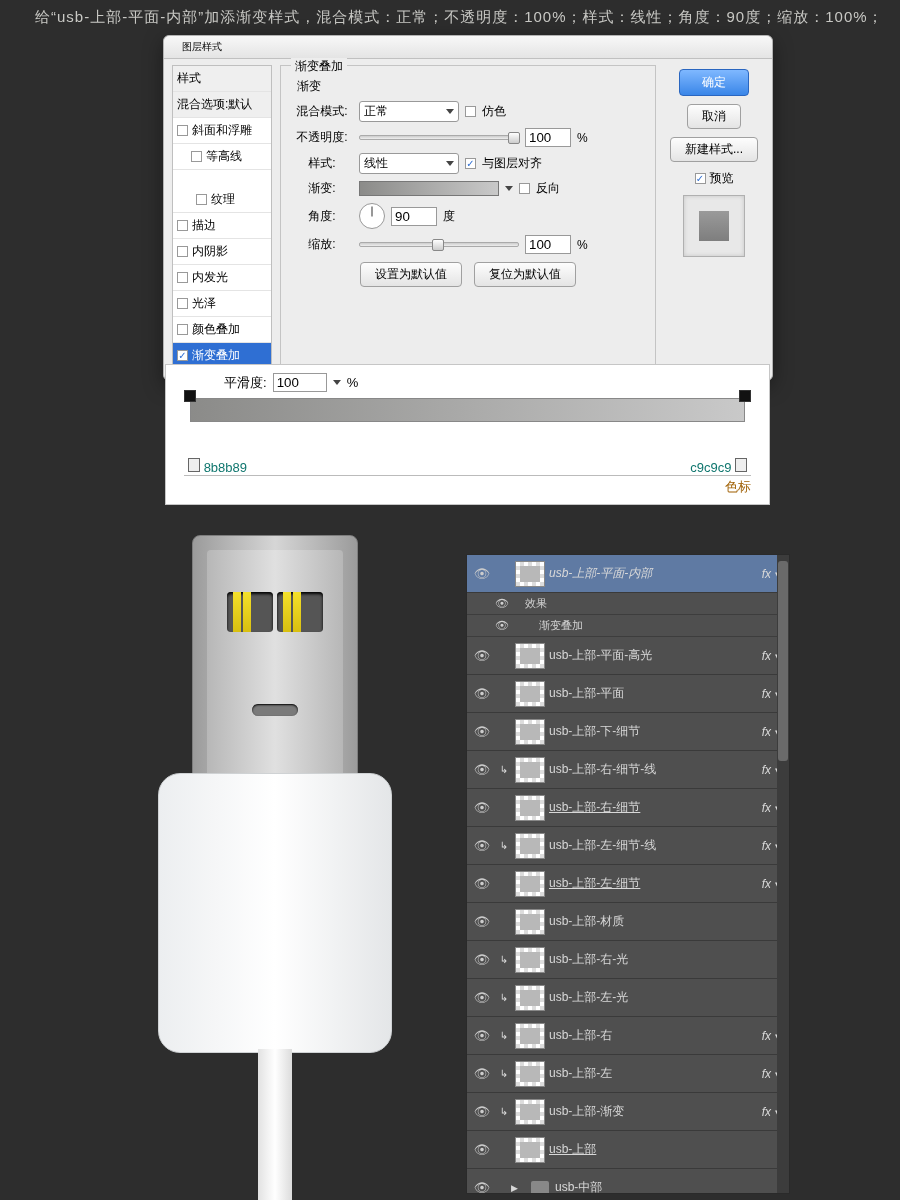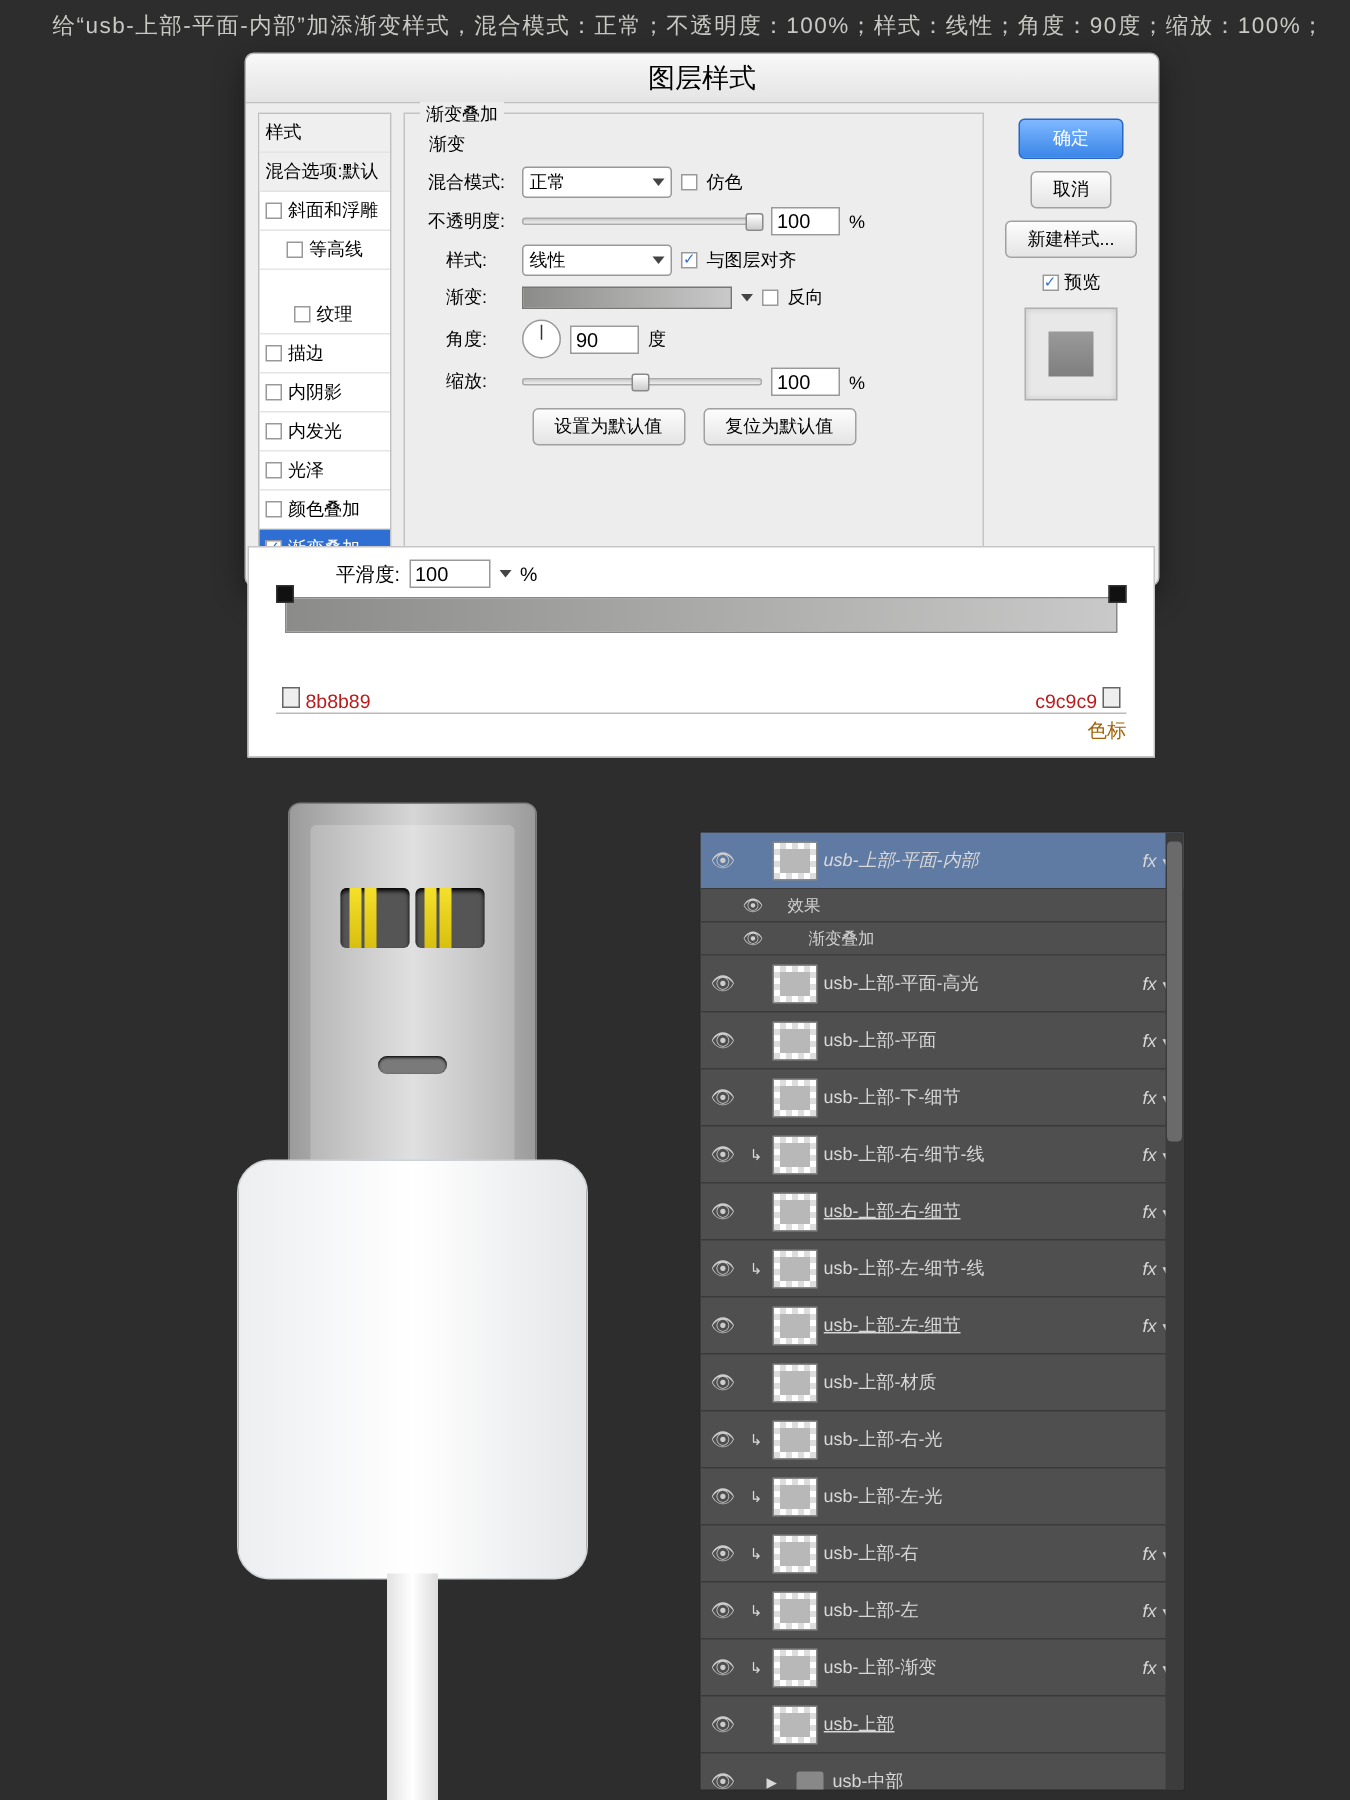--- a/index.html
+++ b/index.html
@@ -3,24 +3,24 @@
 <meta charset="utf-8">
 <style>
 * { margin:0; padding:0; box-sizing:border-box; font-family: "Microsoft YaHei","SimSun",sans-serif; }
 body { background:#2d2d2d; width:900px; height:1200px; overflow:hidden; position:relative; }
 
 
 .caption { position:absolute; left:35px; top:8px; color:#c8c8c4; font-size:15px; letter-spacing:1px; }
 
 
 .dialog { position:absolute; left:163px; top:35px; width:610px; background:#ededed; border:1px solid #b3b3b3; border-radius:6px; box-shadow:0 6px 20px rgba(0,0,0,.4); }
-.dlg-title { text-align:center; font-size:18px; padding:4px 0; background:linear-gradient(#f8f8f8,#e4e4e4); border-bottom:1px solid #c0c0c0; border-radius:6px 6px 0 0;}
+.dlg-title { text-align:left; font-size:10px; padding:4px 18px; background:linear-gradient(#f8f8f8,#e4e4e4); border-bottom:1px solid #c0c0c0; border-radius:6px 6px 0 0;}
 .dlg-body { display:flex; padding:6px 8px 10px 8px; }
 
-.style-list { width:89px; background:#fff; font-size:12px; border:1px solid #bfbfbf; }
+.style-list { width:100px; background:#fff; font-size:12px; border:1px solid #bfbfbf; }
 .style-list div { padding:4px 4px; border-bottom:1px solid #e4e4e4; display:flex; align-items:center; gap:4px;}
 .style-list .hdr { background:#efefef; font-weight:normal; }
 .style-list .sel { background:#2f6fd3; color:#fff; }
 .chk { width:11px; height:11px; border:1px solid #999; display:inline-block; background:#fff;}
 .chk.on::after{content:"✓"; font-size:10px; line-height:9px; color:#2f6fd3; display:block; text-align:center;}
 
 .panel { flex:1; margin:0 8px; border:1px solid #c4c4c4; padding:8px 10px; font-size:12px; position:relative;}
 .panel-title { position:absolute; top:-8px; left:10px; background:#ededed; padding:0 4px; font-size:12px;}
 .sub-title { margin:4px 0 2px 6px; }
 .row { display:flex; align-items:center; margin:6px 0; gap:6px;}
@@ -43,21 +43,21 @@
 .swatch div{width:30px;height:30px;background:linear-gradient(#9a9a9a,#7e7e7e);}
 
 
 .grad-edit{position:absolute;left:165px;top:364px;width:605px;background:#fff;border:1px solid #c6c6c6;padding:8px 18px 8px 18px;font-size:13px;}
 .grad-edit .top{display:flex;align-items:center;gap:6px;margin-left:40px;margin-bottom:6px;}
 .grad-edit .bar-wrap{position:relative;height:40px;margin:6px 0 4px 0;}
 .grad-edit .bar{height:24px;border:1px solid #888;background:linear-gradient(to right,#8b8b89,#c9c9c9);margin:0 6px;}
 .stop-top{position:absolute;top:-8px;width:12px;height:12px;border:1px solid #333;background:#111;}
 .stop-top.l{left:0;} .stop-top.r{right:0;}
 .can{width:12px;height:14px;border:1px solid #666;background:#eee;display:inline-block;}
-.hexl{color:#b91c1c;font-size:13px;}
+.hexl{color:#0f766e;font-size:13px;}
 .grad-edit .hexrow{display:flex;justify-content:space-between;align-items:center;margin:20px 4px 0 4px;}
 .grad-edit .sebiao{border-top:1px solid #bbb;margin-top:0;padding-top:2px;padding-left:12px;color:#a16207;text-align:right;}
 
 
 .usb{position:absolute;left:150px;top:535px;width:250px;height:640px;pointer-events:none;}
 .metal{position:absolute;left:42px;top:0;width:166px;height:250px;background:linear-gradient(to right,#9b9b9b,#d6d6d6 50%,#9b9b9b);border-radius:8px 8px 0 0;border:1px solid #7d7d7d;}
 .face{position:absolute;left:14px;top:14px;right:14px;bottom:0;background:linear-gradient(to right,#b7b7b7,#e0e0e0 50%,#b7b7b7);border-radius:4px 4px 0 0;}
 .hole{position:absolute;top:42px;width:46px;height:40px;background:#555;border-radius:4px;box-shadow:inset 0 2px 3px #000;}
 .hole.l{left:20px;} .hole.r{right:20px;}
 .hole::before,.hole::after{content:"";position:absolute;top:0;bottom:0;width:8px;background:linear-gradient(#f4e02a,#d8bf10);}

